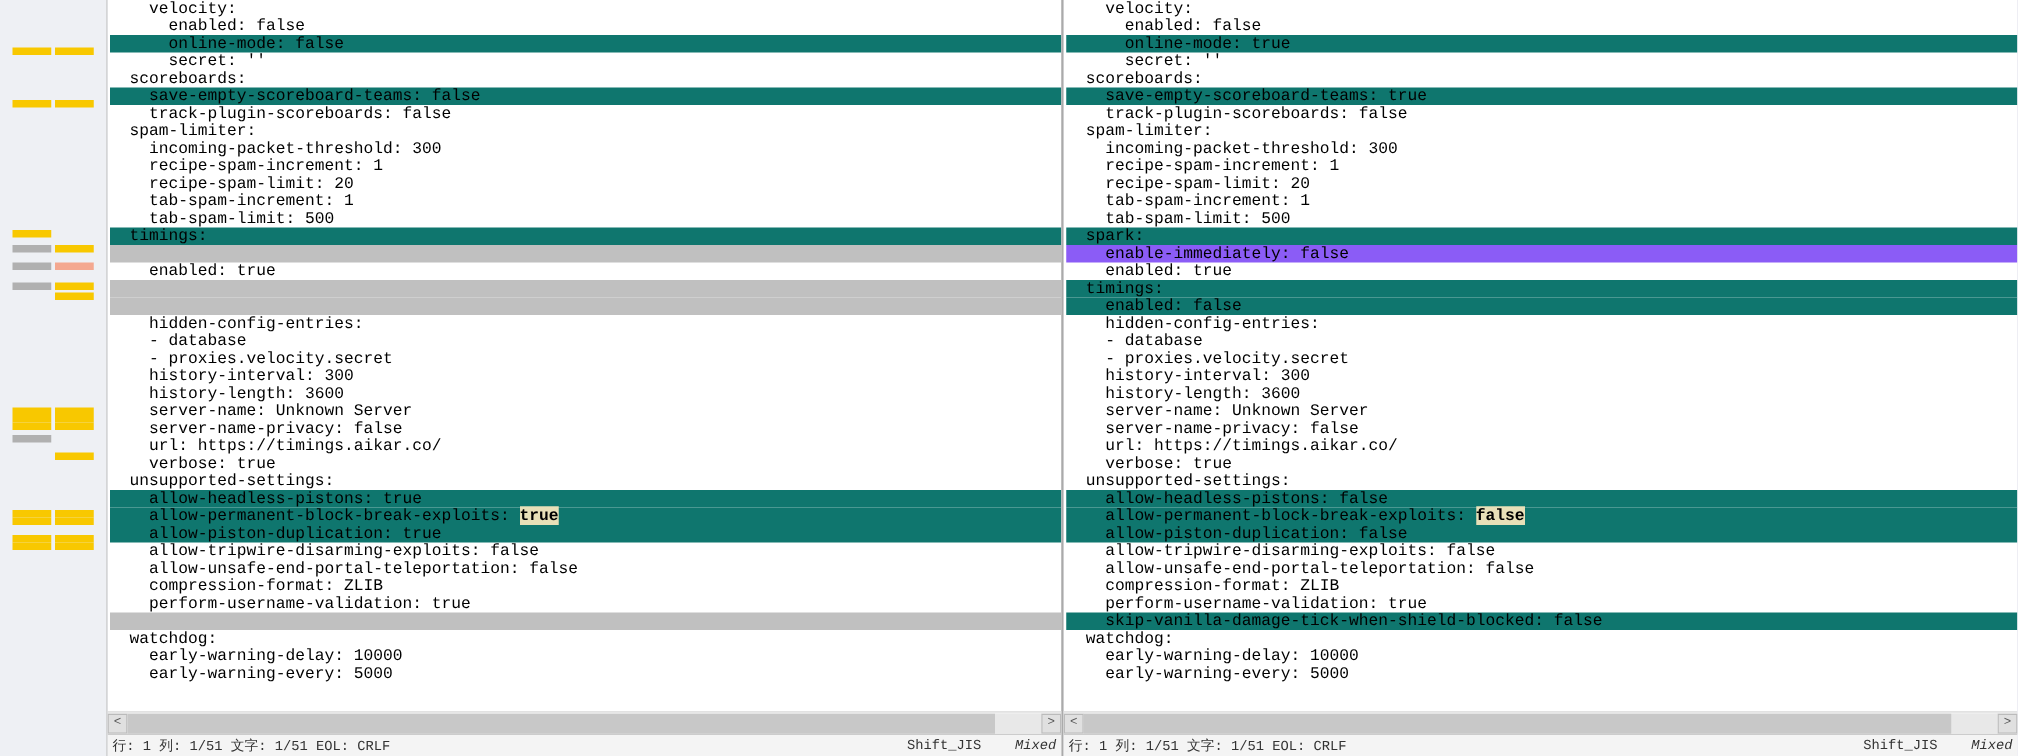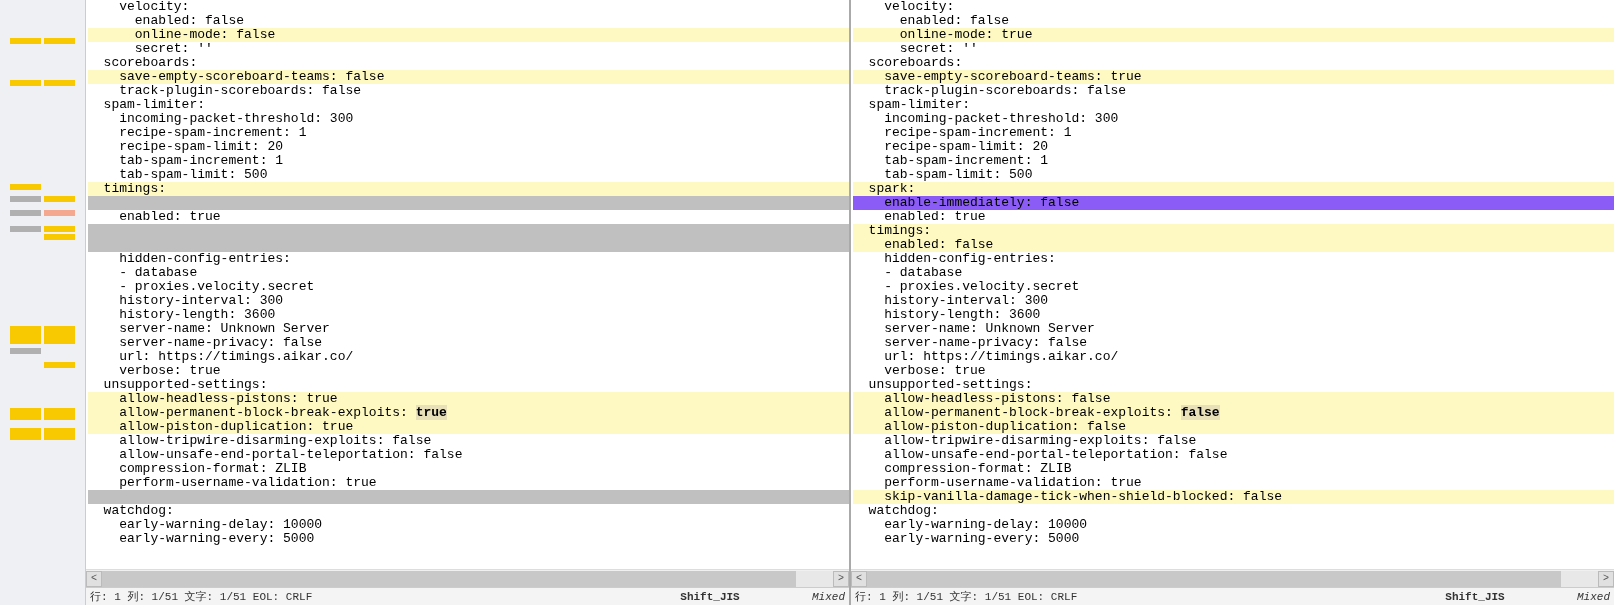--- a/index.html
+++ b/index.html
@@ -13,31 +13,31 @@
   .mm-gray { background: #b0b0b0; }
   .mm-salmon { background: #f4a890; }
   .mm-left { width: 48%; }
   .mm-gap { width: 4%; }
   .mm-right { width: 48%; }
   .panes { flex: 1; display: flex; height: 100%; }
   .pane { flex: 1; display: flex; flex-direction: column; background: #fff; min-width: 0; }
   .pane:first-child { border-right: 2px solid #aaa; }
   .content { flex: 1; overflow: hidden; white-space: pre; line-height: 14px; padding-left: 2px; color: #000; }
   .line { height: 14px; padding-left: 0; }
-  .hl-y { background: #fef9c3; }
+  .hl-y { background: #0f766e; }
   .hl-g { background: #c0c0c0; }
   .hl-s { background: #8b5cf6; }
   .hl-sel { background: #e8e0b8; display: inline; font-weight: bold; }
   .scroll-h { height: 18px; background: #f0f0f0; border-top: 1px solid #ddd; display: flex; align-items: center; }
   .sb-btn { width: 16px; height: 16px; background: #e0e0e0; border: 1px solid #bbb; text-align: center; font-size: 10px; line-height: 14px; color: #555; cursor: pointer; }
   .sb-track { flex: 1; height: 16px; background: #e8e8e8; position: relative; }
   .sb-thumb { position: absolute; left: 0; top: 0; bottom: 0; width: 95%; background: #c8c8c8; }
-  .status { height: 18px; background: #f4f4f4; border-top: 1px solid #ccc; display: flex; align-items: center; font-size: 11px; color: #333; padding: 0 4px; gap: 20px; }
+  .status { height: 18px; background: #f4f4f4; border-top: 1px solid #ccc; display: flex; align-items: center; font-size: 11px; color: #333; padding: 0 4px; }
   .status .left { flex: 1; }
-  .status .mid { width: 110px; text-align: center; font-weight: bold; }
+  .status .mid { width: 110px; text-align: right; }
   .status .right { width: 60px; text-align: right; font-style: italic; }
 </style>
 </head>
 <body>
 
 <div class="app">
 
   <div class="minimap">
     <div class="minimap-inner" id="mm">
         <div class="mm-row" style="top: 38px;">

